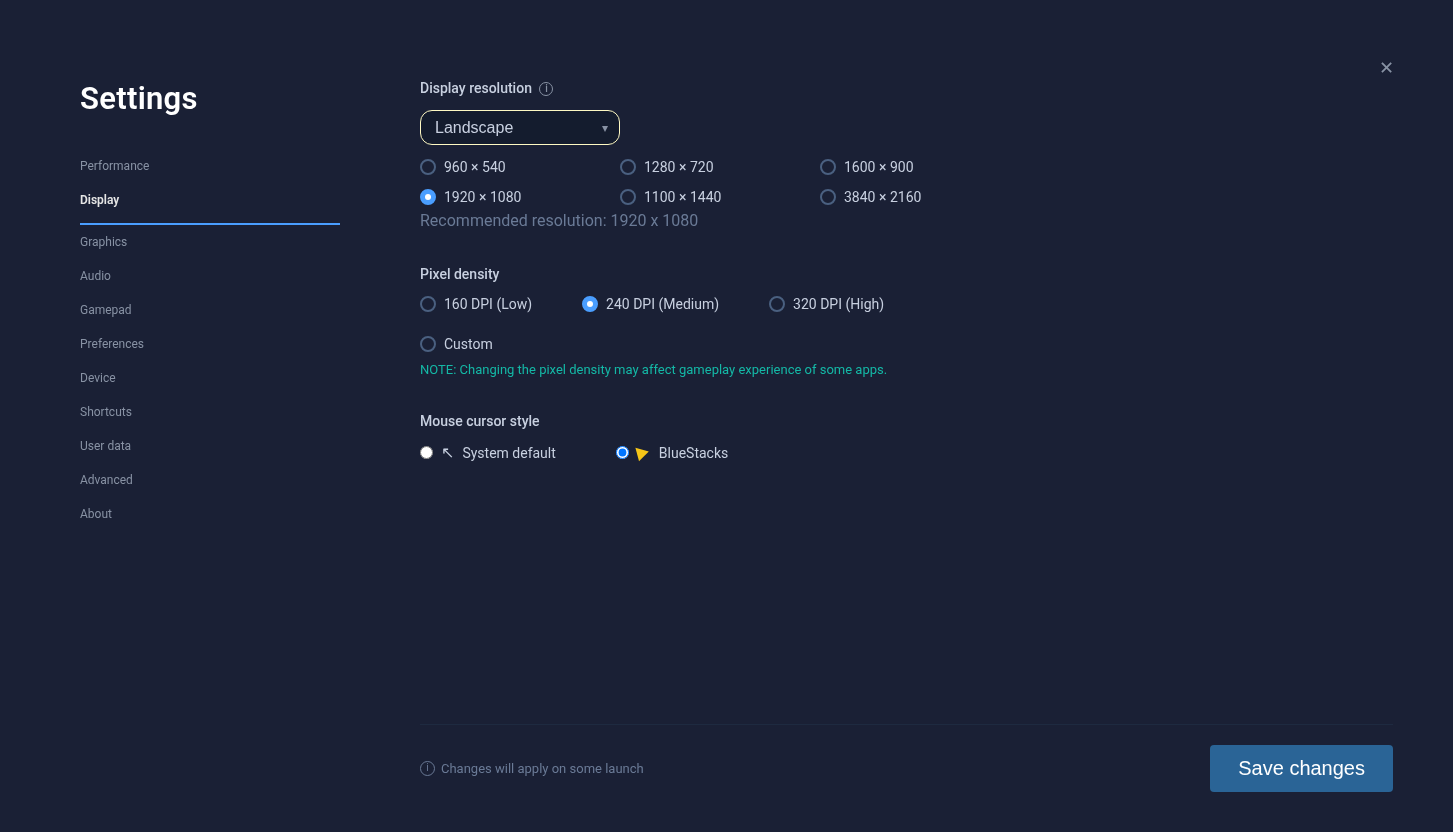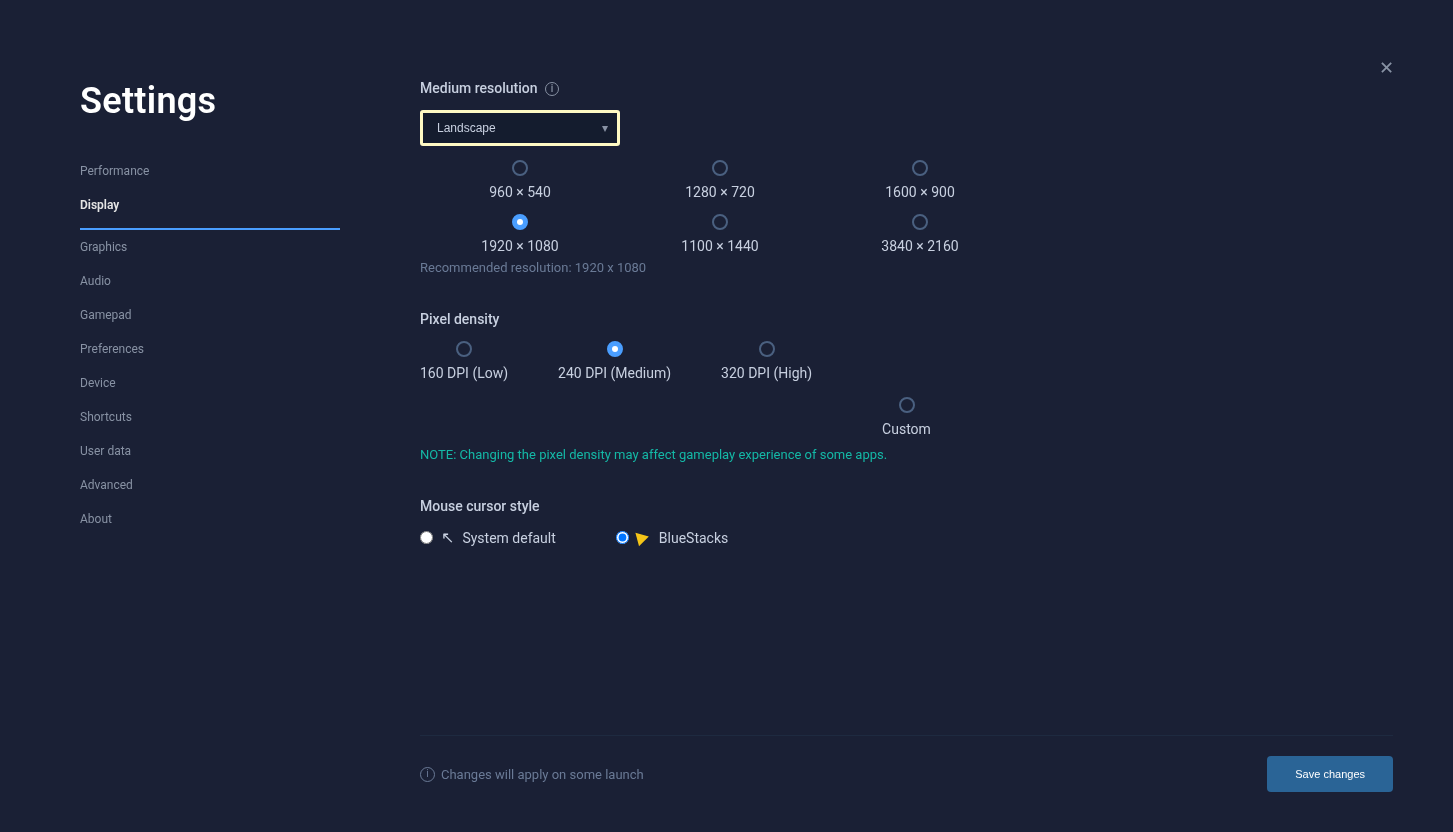--- a/index.html
+++ b/index.html
@@ -33,21 +33,21 @@
       padding: 80px 0 0 0;
     }
 
     .sidebar {
       width: 340px;
       padding: 0 0 0 80px;
       flex-shrink: 0;
     }
 
     .settings-title {
-      font-size: 36px;
+      font-size: 31px;
       font-weight: 600;
       color: #ffffff;
       margin-bottom: 32px;
       letter-spacing: 0.3px;
     }
 
     .nav-item {
       display: block;
       padding: 10px 0;
       color: #8892a4;
@@ -102,25 +102,25 @@
     }
 
     .dropdown-container {
       position: relative;
       width: 200px;
     }
 
     .dropdown-container select {
       width: 100%;
       background-color: #141c2e;
-      border: 3px solid #fef9c3;
-      border-radius: 3px;
+      border: 1px solid #fef9c3;
+      border-radius: 12px;
       color: #c8d0e0;
       padding: 8px 36px 8px 14px;
-      font-size: 12px;
+      font-size: 16px;
       cursor: pointer;
       outline: none;
       appearance: none;
       -webkit-appearance: none;
     }
 
     .dropdown-arrow {
       position: absolute;
       right: 12px;
       top: 50%;
@@ -136,21 +136,20 @@
       gap: 14px 0;
     }
 
     .radio-option {
       display: flex;
       align-items: center;
       gap: 8px;
       font-size: 14px;
       color: #c8d0e0;
       cursor: pointer;
-      flex-direction: column;
     }
 
     .radio-option input[type="radio"] {
       appearance: none;
       -webkit-appearance: none;
       width: 16px;
       height: 16px;
       border: 2px solid #4a6080;
       border-radius: 50%;
       cursor: pointer;
@@ -169,21 +168,21 @@
       width: 6px;
       height: 6px;
       background: white;
       border-radius: 50%;
       top: 50%;
       left: 50%;
       transform: translate(-50%, -50%);
     }
 
     .recommended-text {
-      font-size: 13px;
+      font-size: 16px;
       color: #6a7a96;
       margin-top: 6px;
     }
 
     .note-text {
       font-size: 13px;
       color: #14b8a6;
       margin-top: 10px;
     }
 
@@ -230,21 +229,21 @@
       line-height: 12px;
       flex-shrink: 0;
     }
 
     .save-btn {
       background-color: #2a6496;
       color: #ffffff;
       border: none;
       border-radius: 4px;
       padding: 12px 28px;
-      font-size: 11px;
+      font-size: 20px;
       font-weight: 500;
       cursor: pointer;
       transition: background-color 0.15s;
     }
 
     
     .cursor-arrow {
       display: inline-block;
       font-size: 16px;
       color: #c8d0e0;
@@ -284,21 +283,21 @@
       <a class="nav-item">Advanced</a>
       <a class="nav-item">About</a>
     </nav>
   </div>
 
   <div class="content-area">
     <div class="content-main">
 
       <div class="section">
         <div class="section-label">
-          <span>Medium resolution</span>
+          <span>Display resolution</span>
           <span class="info-icon">i</span>
         </div>
         <div class="dropdown-container">
           <select>
             <option>Landscape</option>
             <option>Portrait</option>
           </select>
           <span class="dropdown-arrow">▾</span>
         </div>
         <div style="margin-top: 14px;">
@@ -341,21 +340,21 @@
           </label>
           <label class="radio-option">
             <input type="radio" name="dpi" value="240" checked="" style="">
             <span>240 DPI (Medium)</span>
           </label>
           <label class="radio-option">
             <input type="radio" name="dpi" value="320" style="">
             <span>320 DPI (High)</span>
           </label>
         </div>
-        <div style="margin-top: 16px;">
+        <div style="margin-top: 24px;">
           <label class="radio-option">
             <input type="radio" name="dpi" value="custom" style="">
             <span>Custom</span>
           </label>
         </div>
         <p class="note-text">NOTE: Changing the pixel density may affect gameplay experience of some apps.</p>
       </div>
 
       <div class="section">
         <div class="section-label">Mouse cursor style</div>

